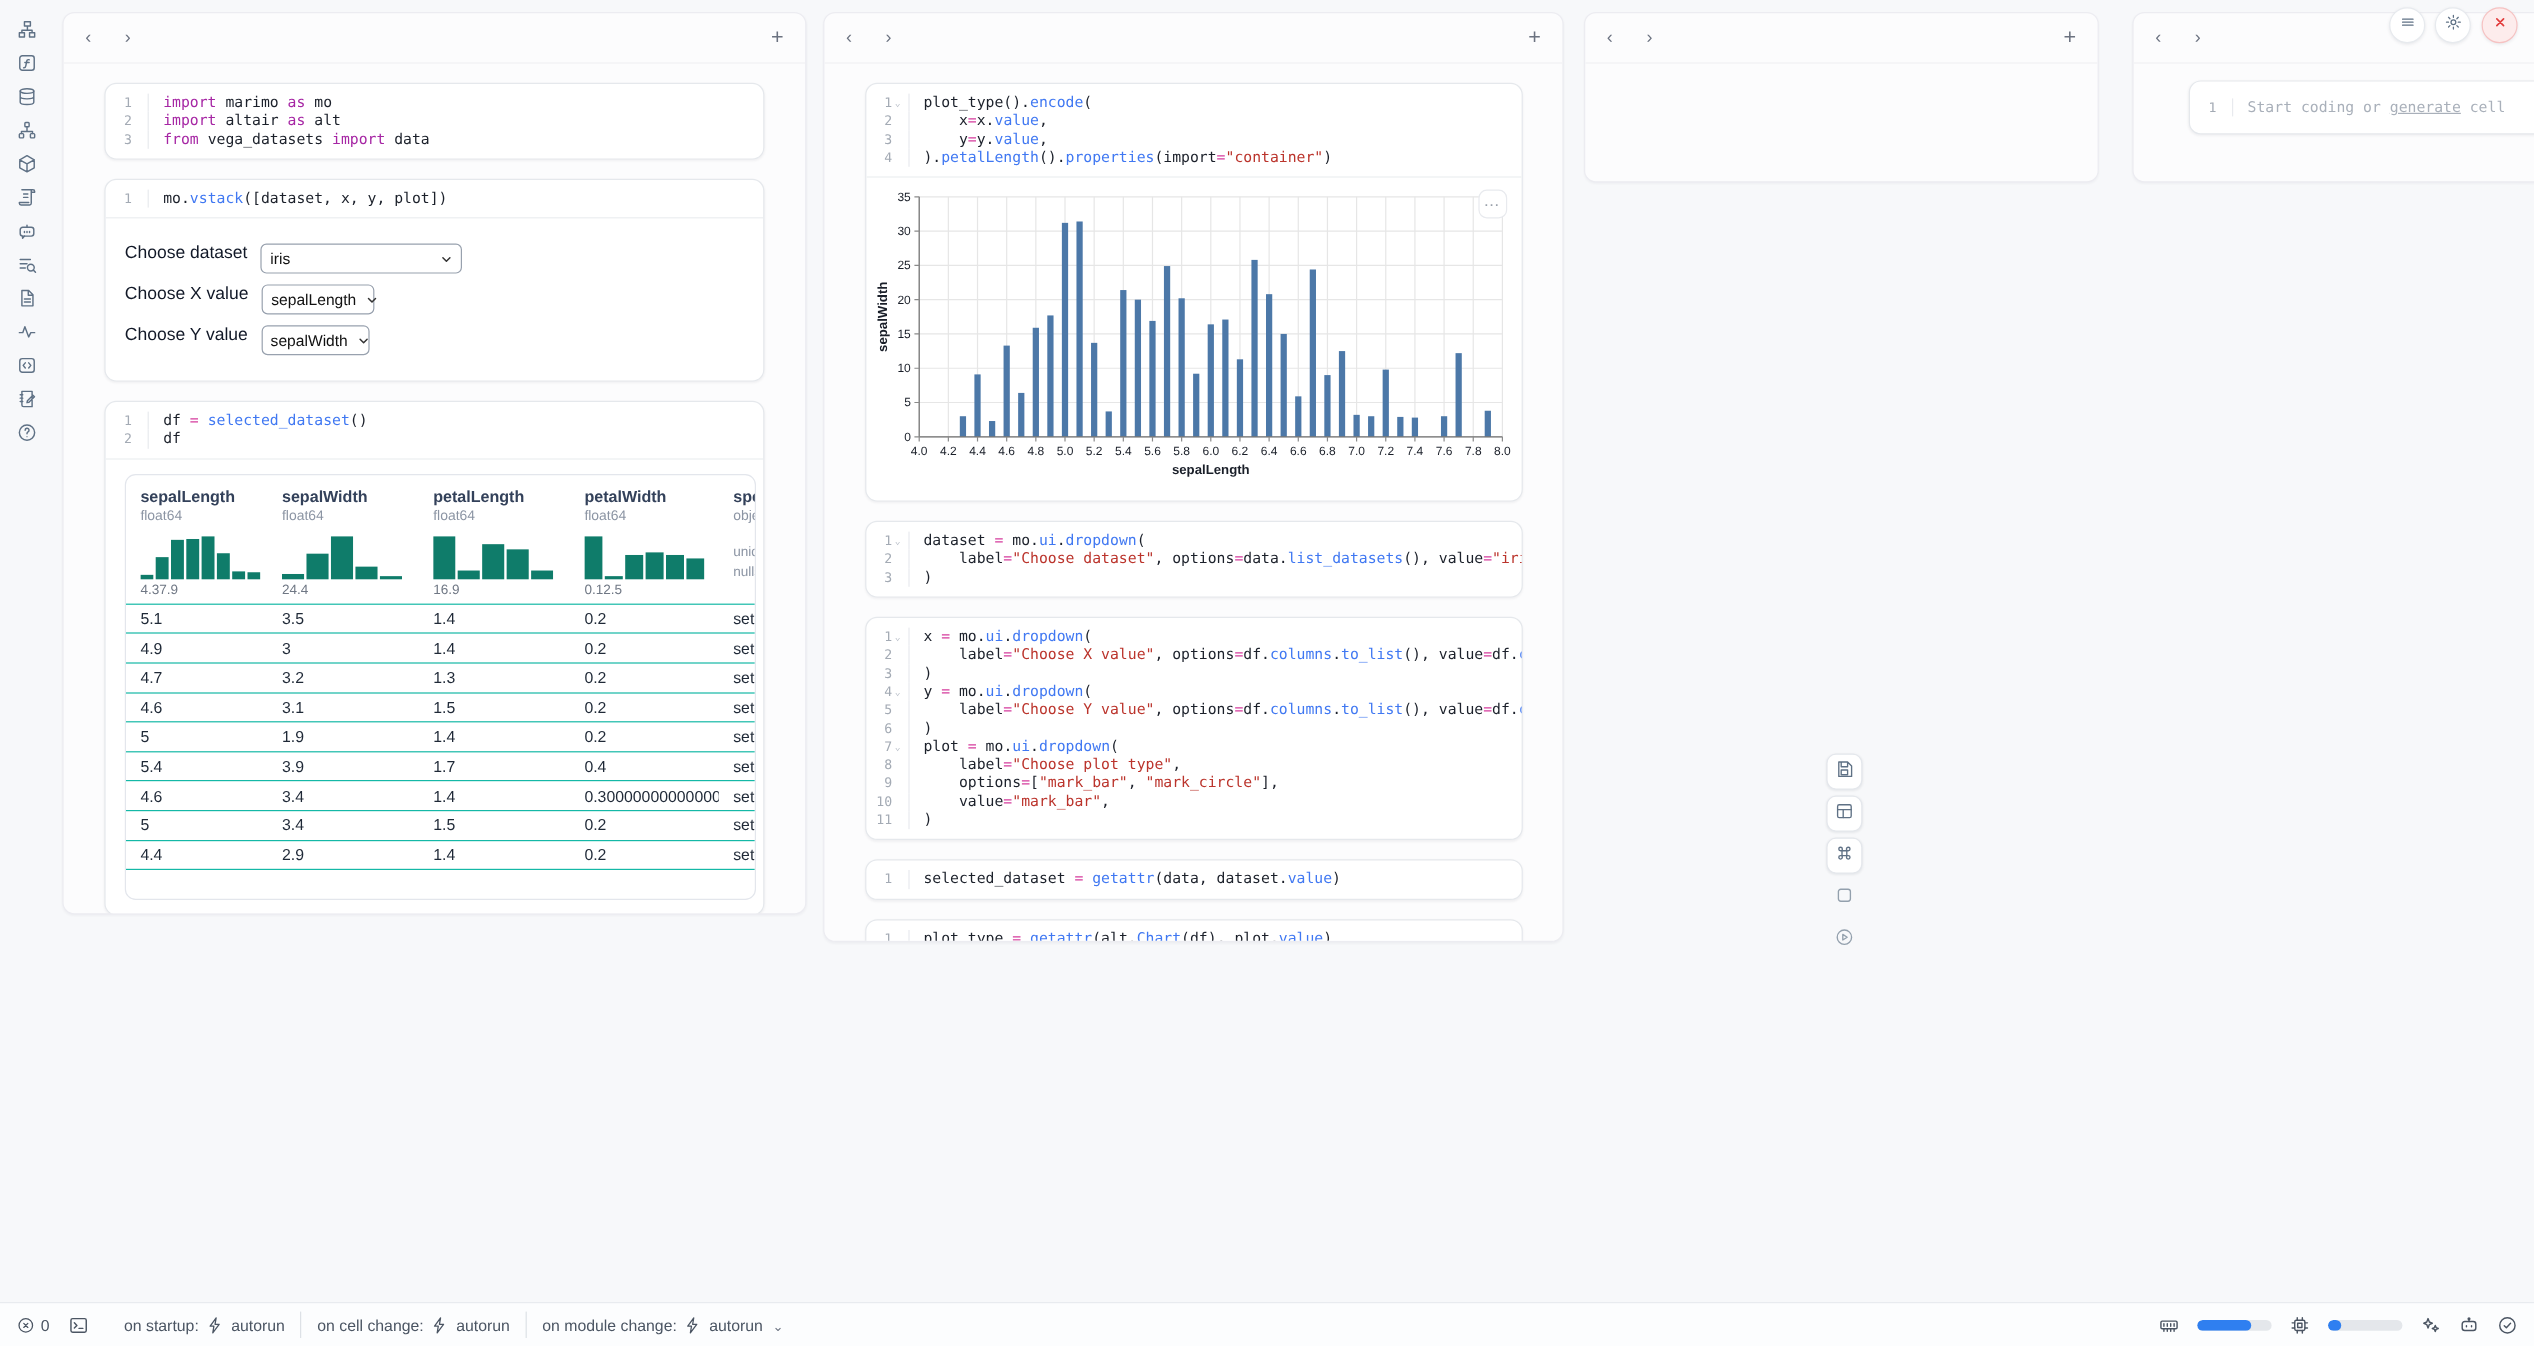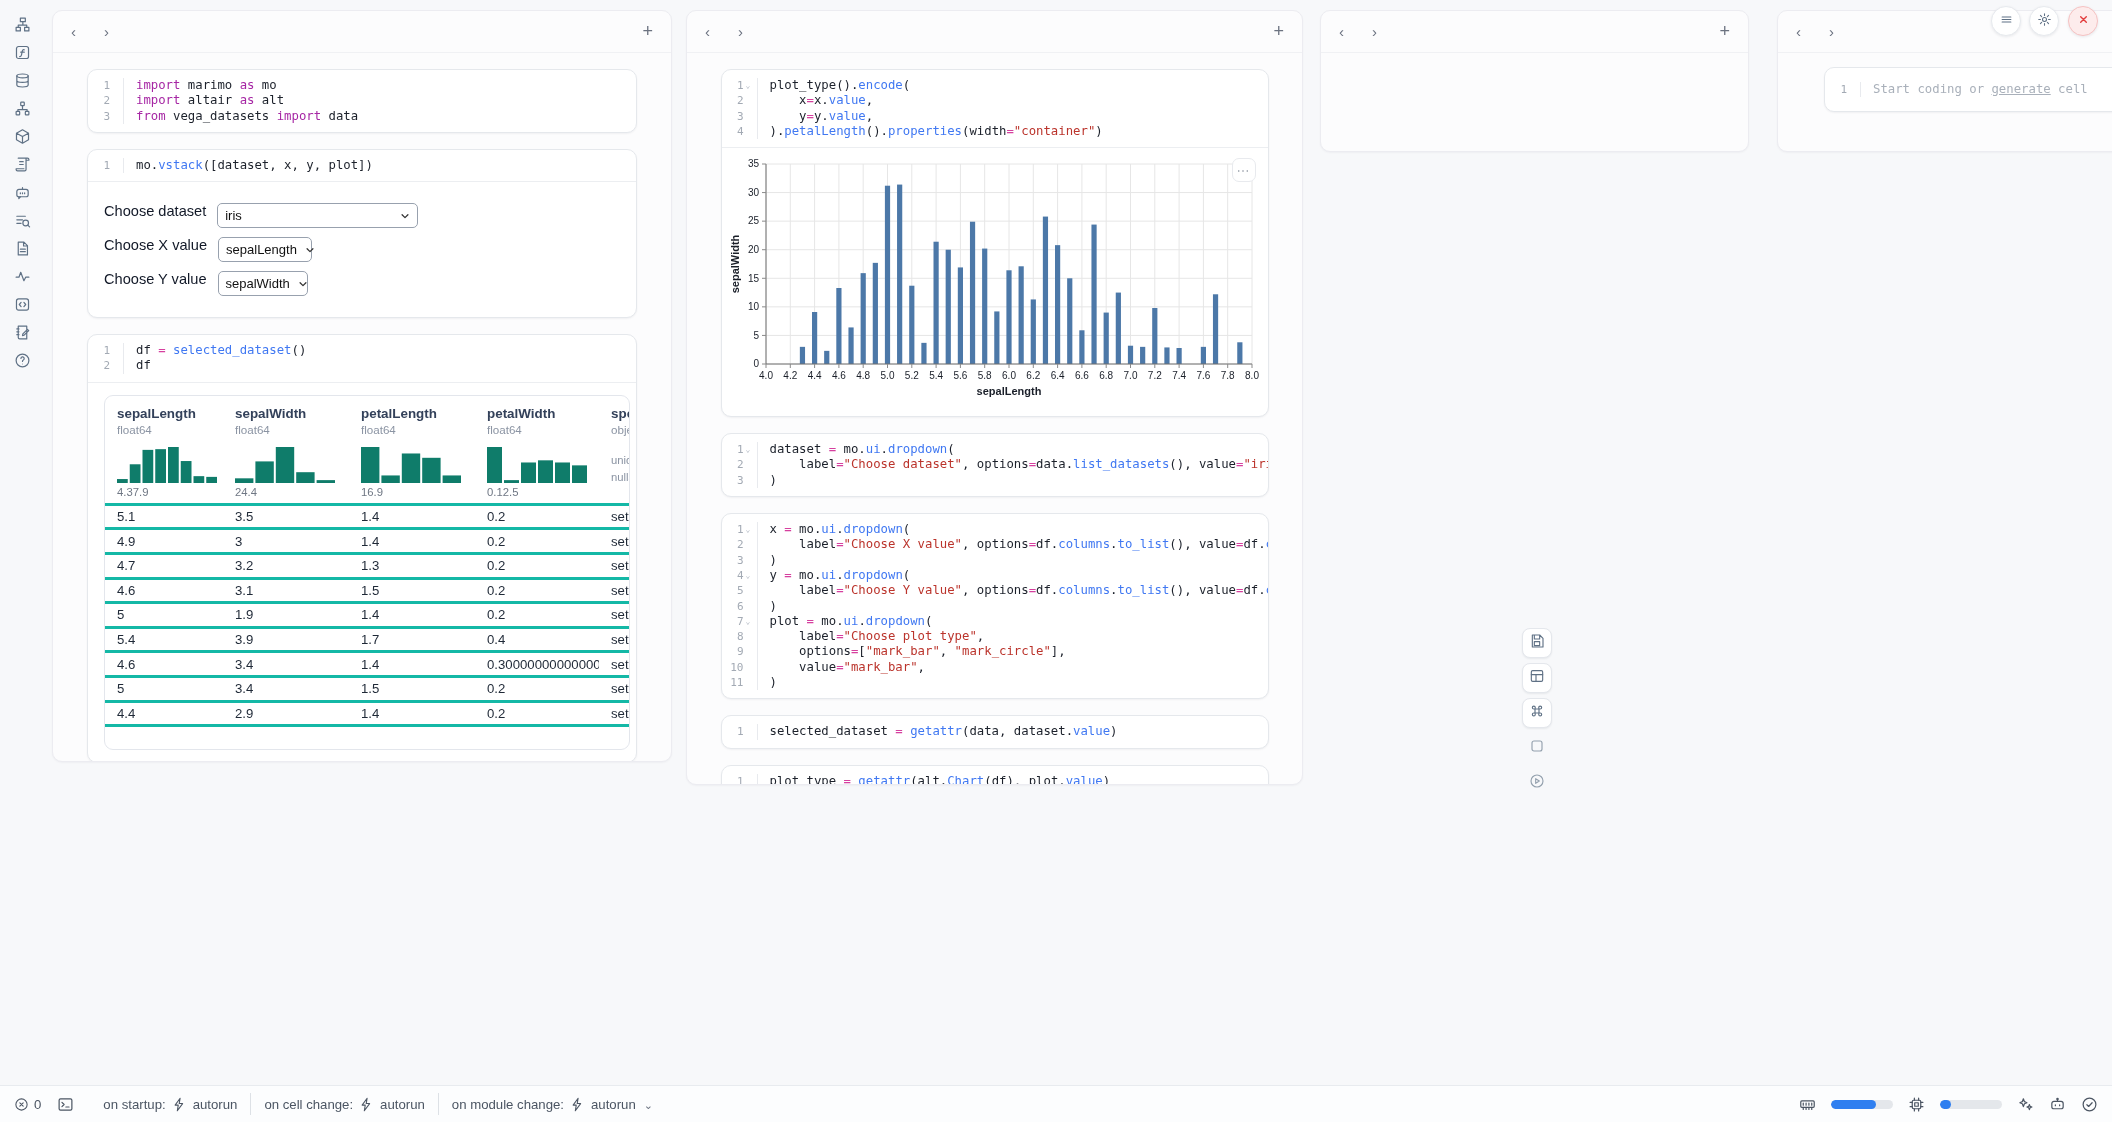--- a/index.html
+++ b/index.html
@@ -30,36 +30,36 @@
   .tok-fn { color:#4078f2; }
   .tok-str { color:#bb342c; }
   .tok-op { color:#d6409f; }
   .tok-pl { color:#1c212b; }
   .cell-output { border-top:1px solid #eceef1; padding:12px 16px; position:relative; }
 
   
   .control-row { display:flex; align-items:flex-start; gap:11px; margin:9px 0; font-size:14.6px; color:#111827; }
   .select { display:inline-flex; align-items:center; justify-content:space-between; border:1px solid #98a1ae; border-radius:5px; background:#fff; height:25px; padding:0 7px; font-size:13px; color:#111; gap:8px; cursor:pointer; }
   .select svg { width:10px; height:10px; flex:0 0 10px; }
-  .control-row:nth-child(1) .select { width:201px;gap:31px; }
+  .control-row:nth-child(1) .select { width:168px;gap:31px; }
   .control-row:nth-child(2) .select { width:94px; }
   .control-row:nth-child(3) .select { width:90px; }
   .control-row:nth-child(4) .select { width:80px; }
 
   
   .table-card { border:1px solid #e3e6ec; border-radius:9px; overflow:hidden; width:526px; background:#fff; }
   .tgrid { display:grid; grid-template-columns:118px 126px 126px 124px 130px; }
   .thead { padding:10px 0 5px; }
   .th { padding:0 10px 0 12px; overflow:hidden; }
   .th-name { font-weight:bold; font-size:13.4px; color:#33415a; white-space:nowrap; }
   .th-dtype { font-size:11.6px; color:#8b94a3; margin-top:2px; }
   .th-hist { margin-top:9px; height:38px; }
   .th-range { display:flex; font-size:11.3px; color:#6f7784; margin-top:3px; }
   .th-stats { font-size:11.3px; color:#8b94a3; margin-top:16px; line-height:1.55; white-space:nowrap; }
-  .trow { border-top:3px solid #14b8a6; height:24.6px; align-items:center; font-size:13.2px; color:#1f2937; }
+  .trow { border-top:1px solid #14b8a6; height:24.6px; align-items:center; font-size:13.2px; color:#1f2937; }
   .td { padding-left:12px; white-space:nowrap; overflow:hidden; }
 
   
   .chart-output { border-top:1px solid #eceef1; padding:8px 4px 8px 6px; position:relative; }
   .more-btn { position:absolute; top:10px; right:12px; width:24px; height:24px; border:1px solid #e8eaee; border-radius:7px; color:#9aa1ab; background:#fff; display:flex; align-items:center; justify-content:center; font-size:13px; letter-spacing:1px; cursor:pointer; }
 
   
   #col4 .cell { width:740px; margin:14px 0 0 46px; }
   .placeholder { color:#a9b0ba; }
   .placeholder .u { text-decoration:underline; }
@@ -413,21 +413,21 @@
             <span class="ln">3</span>
             <span class="fold"></span>
           </span>
           <span class="code-text"><span class="tok-pl">    y</span><span class="tok-op">=</span><span class="tok-pl">y.</span><span class="tok-fn">value</span><span class="tok-pl">,</span></span>
         </div>
         <div class="code-line">
           <span class="gutter">
             <span class="ln">4</span>
             <span class="fold"></span>
           </span>
-          <span class="code-text"><span class="tok-pl">).</span><span class="tok-fn">petalLength</span><span class="tok-pl">().</span><span class="tok-fn">properties</span><span class="tok-pl">(width</span><span class="tok-op">=</span><span class="tok-str">"container"</span><span class="tok-pl">)</span></span>
+          <span class="code-text"><span class="tok-pl">).</span><span class="tok-fn">petalLength</span><span class="tok-pl">().</span><span class="tok-fn">properties</span><span class="tok-pl">(import</span><span class="tok-op">=</span><span class="tok-str">"container"</span><span class="tok-pl">)</span></span>
         </div>
       </div>
     <div class="chart-output">
       <div class="more-btn">⋯</div>
       <div id="chart"><svg width="533" height="248">
             <line x1="38" y1="8" x2="38" y2="208" stroke="#e6e6e6" stroke-width="1"></line>
             <line x1="62.300000000000026" y1="8" x2="62.300000000000026" y2="208" stroke="#e6e6e6" stroke-width="1"></line>
             <line x1="86.60000000000005" y1="8" x2="86.60000000000005" y2="208" stroke="#e6e6e6" stroke-width="1"></line>
             <line x1="110.89999999999996" y1="8" x2="110.89999999999996" y2="208" stroke="#e6e6e6" stroke-width="1"></line>
             <line x1="135.2" y1="8" x2="135.2" y2="208" stroke="#e6e6e6" stroke-width="1"></line>

